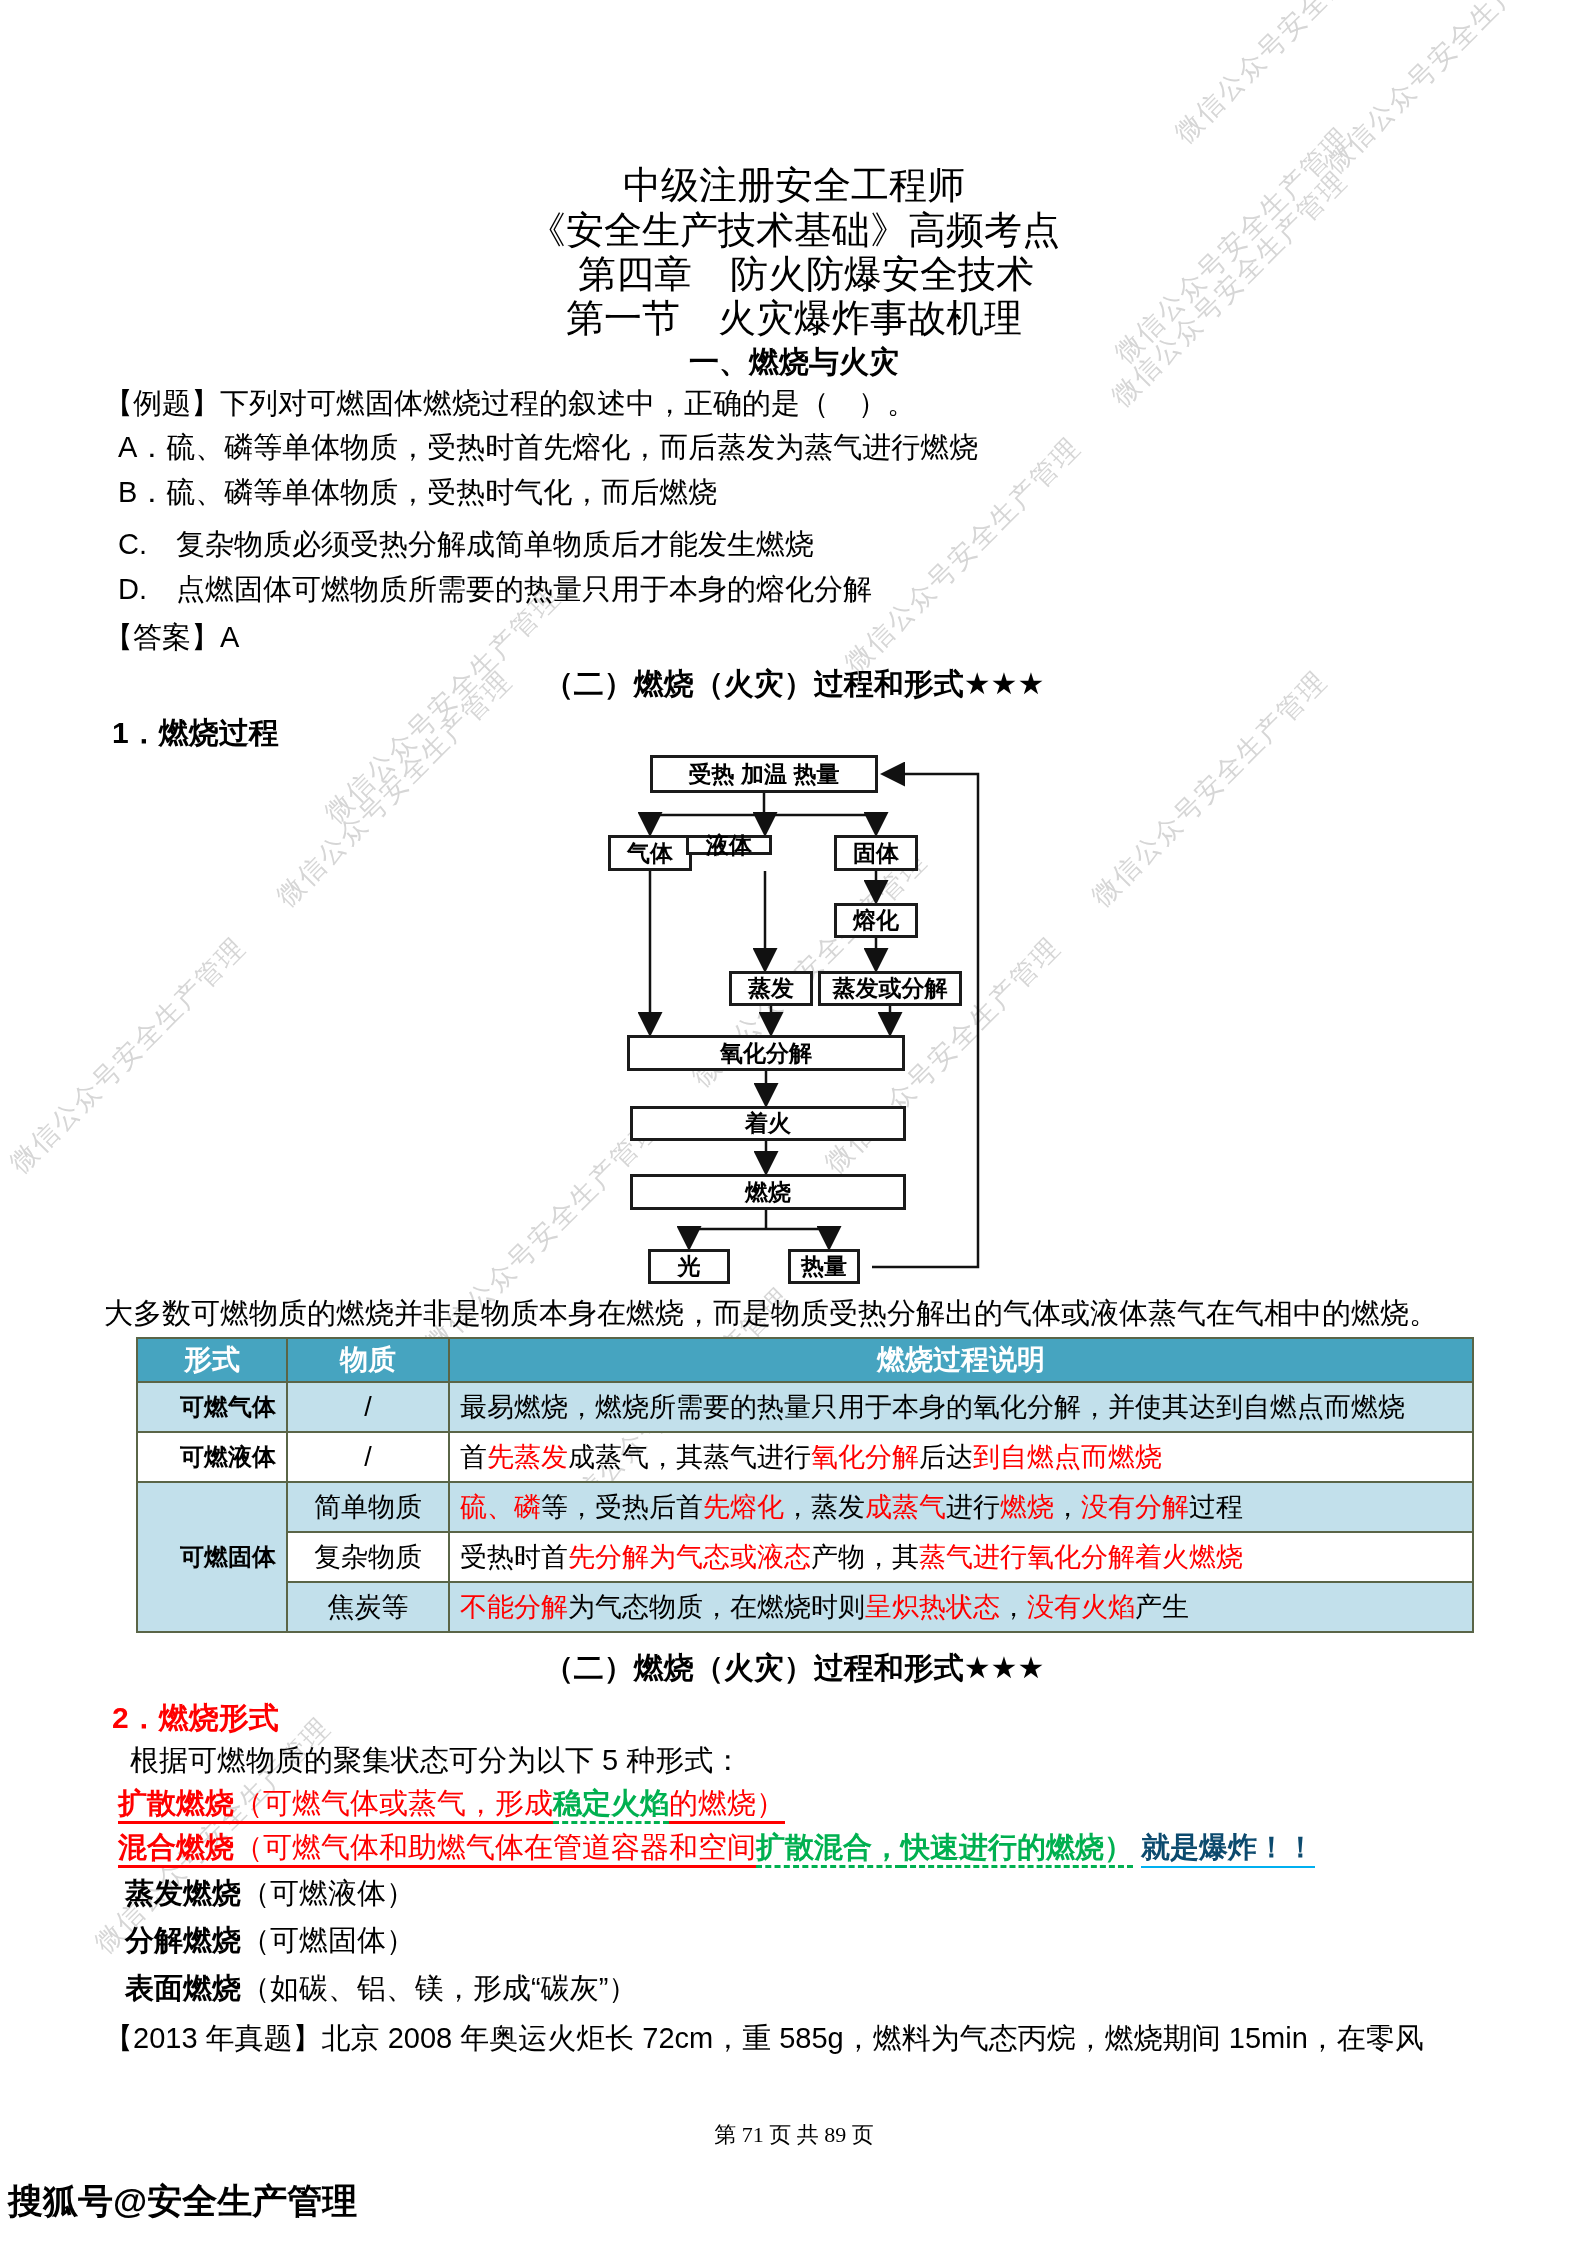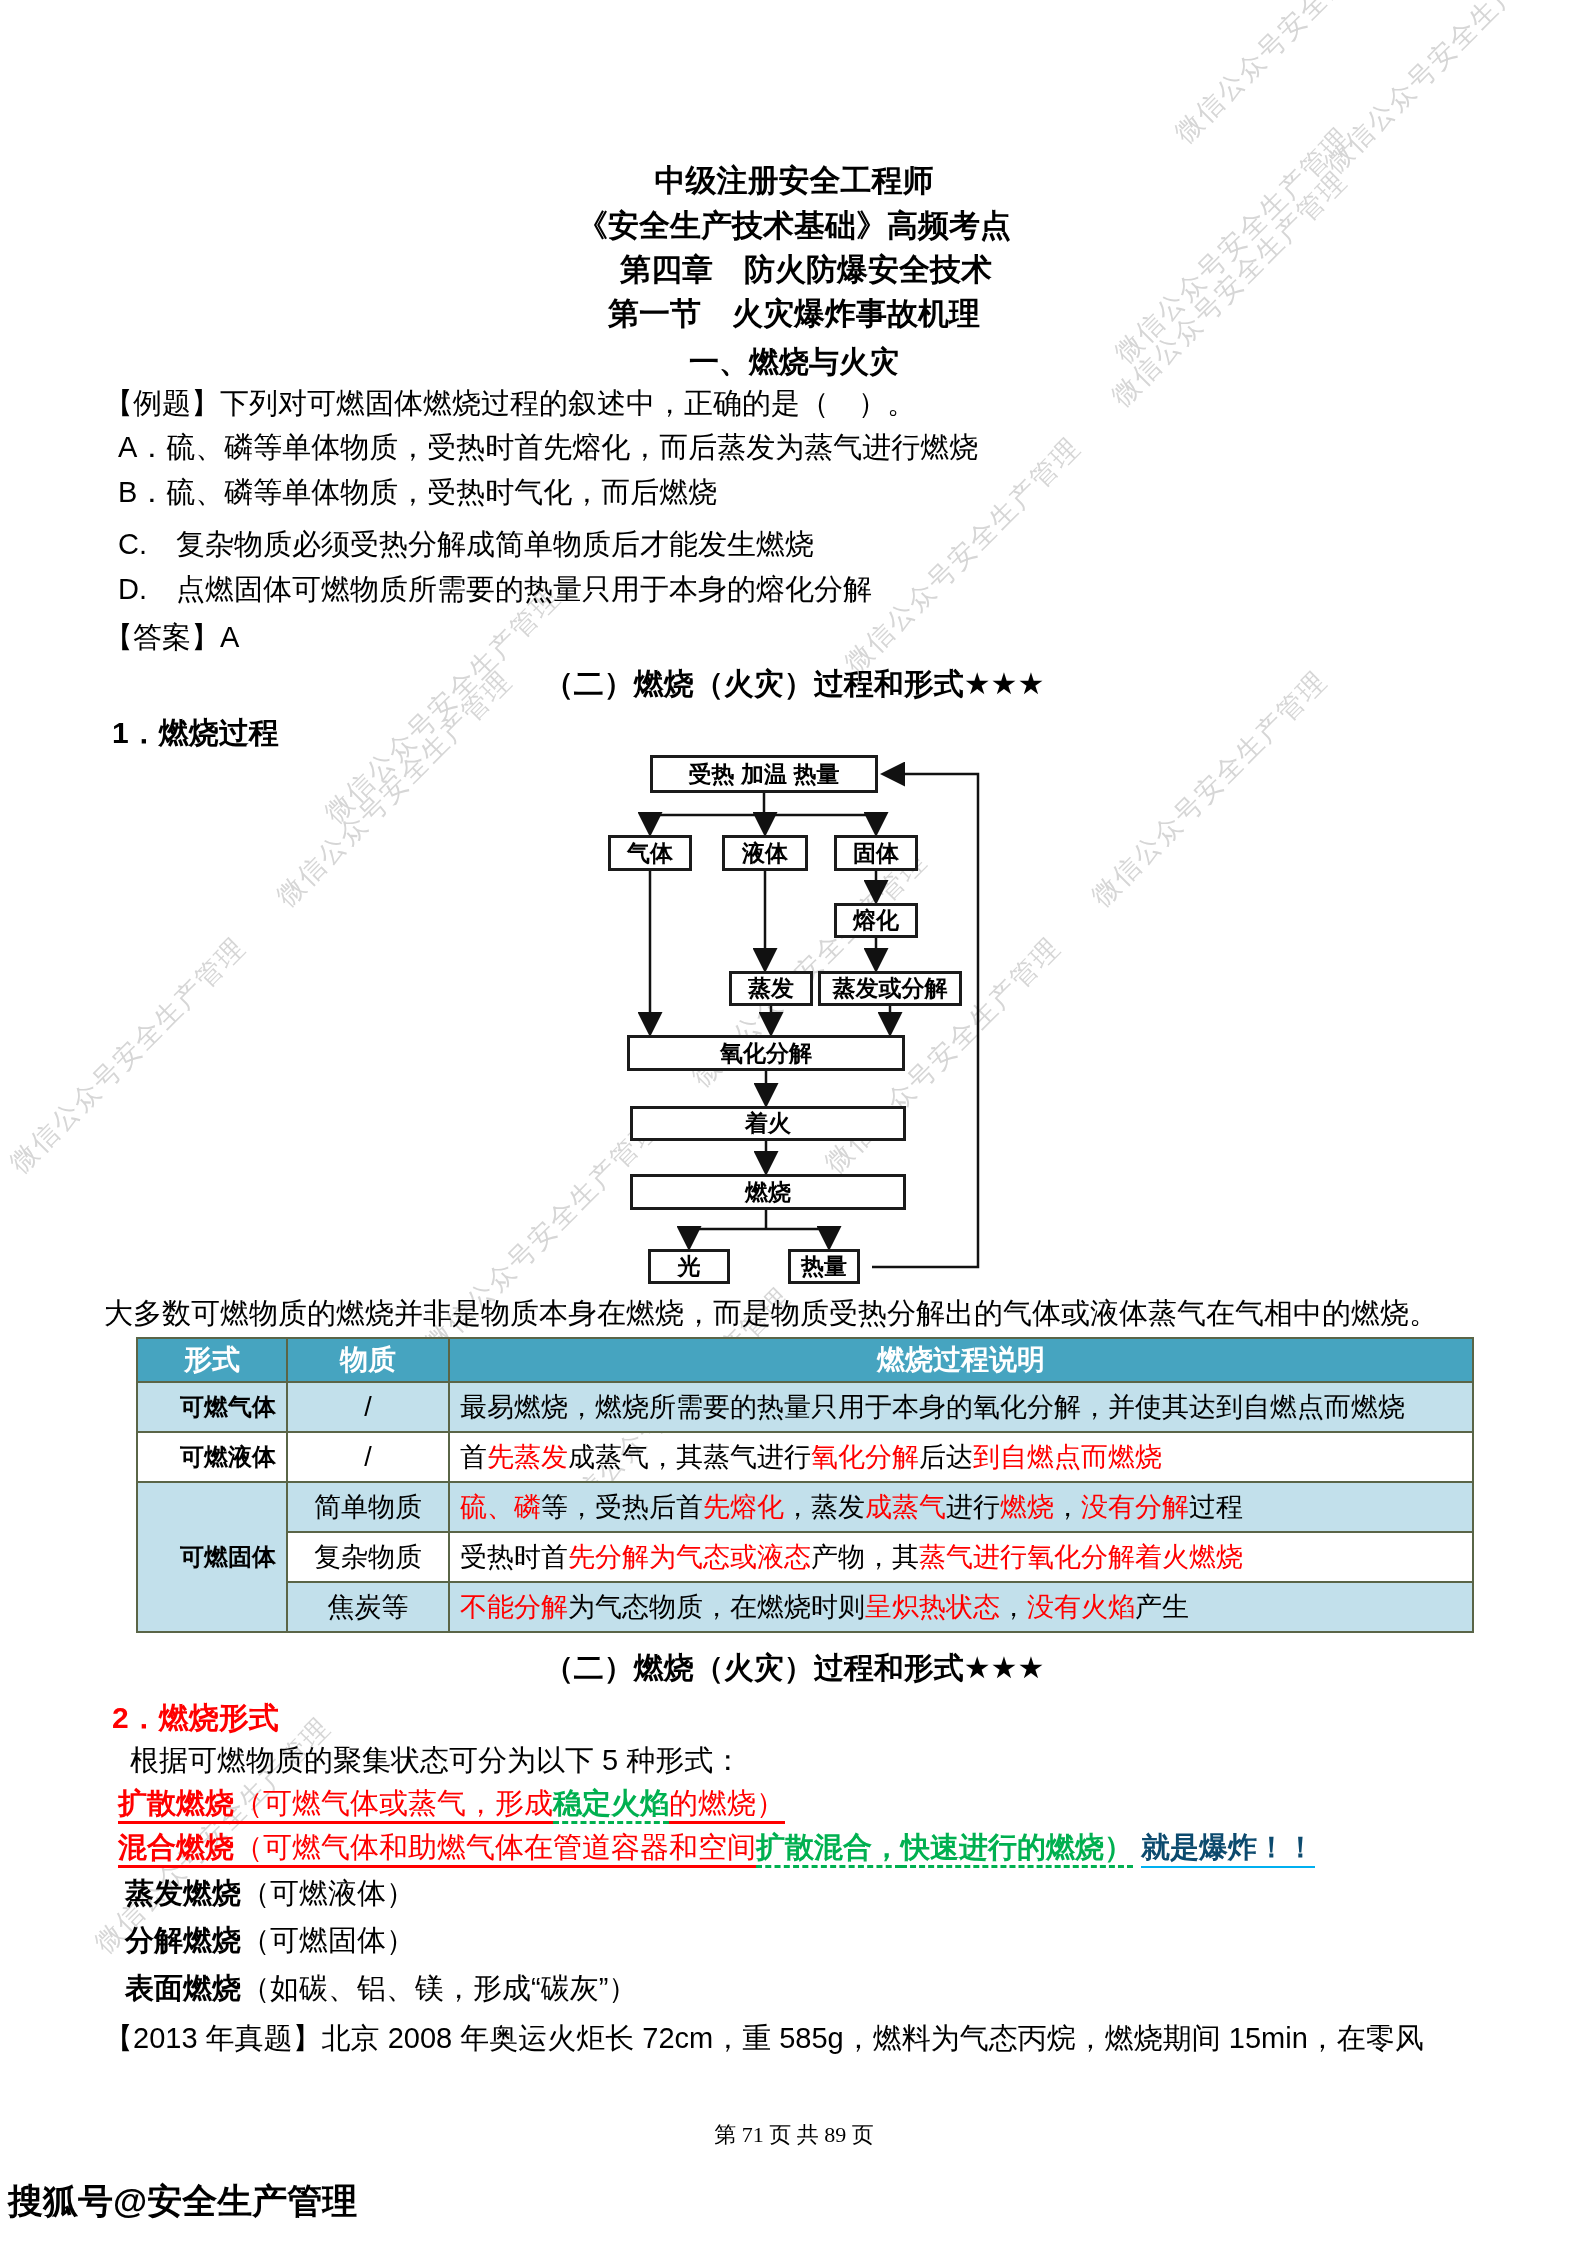--- a/index.html
+++ b/index.html
@@ -10,21 +10,21 @@
   .content{position:absolute;inset:0;z-index:1;}
   
   .wm{
     position:absolute;z-index:0;color:#d6d6d6;font-size:27px;letter-spacing:2px;
     white-space:nowrap;transform:rotate(-45deg);transform-origin:0 50%;user-select:none;
   }
   
   .line{position:absolute;font-size:29px;white-space:nowrap;}
   .center{left:0;right:0;text-align:center;white-space:normal;}
   .bold{font-weight:bold;}
-  .title{font-size:31px;font-weight:bold;}
+  .title{font-size:38px;font-weight:normal;}
   .red{color:#ff0000;}
   .green{color:#00b050;font-weight:bold;}
   .blue{color:#0c4a6e;font-weight:bold;}
   .u-red{border-bottom:3px solid #ff0000;padding-bottom:2px;}
   .u-green{border-bottom:3px dashed #00b050;padding-bottom:2px;}
   .u-blue{border-bottom:2px solid #00b0f0;padding-bottom:3px;}
   
   .fc-box{
     position:absolute;z-index:2;box-sizing:border-box;border:3px solid #1b1b1b;background:#fff;
     font-weight:bold;font-size:23px;text-align:center;display:flex;align-items:center;justify-content:center;
@@ -105,21 +105,21 @@
         <path d="M206 401 V431" marker-end="url(#ah)"></path>
         <path d="M206 470 V489 M129 489 H269"></path>
         <path d="M129 489 V506" marker-end="url(#ah)"></path>
         <path d="M269 489 V506" marker-end="url(#ah)"></path>
         <path d="M312 527 H418 V34 H325" marker-end="url(#ah)"></path>
       </g>
     </svg>
 
     <div class="fc-box" style="left:650px;top:755px;width:228px;height:38px;">受热 加温 热量</div>
     <div class="fc-box" style="left:608px;top:835px;width:84px;height:36px;">气体</div>
-    <div class="fc-box" style="left:722px;top:835px;width:86px;height:36px;">液体</div>
+    <div class="fc-box" style="left:686px;top:835px;width:86px;height:20px;">液体</div>
     <div class="fc-box" style="left:834px;top:835px;width:84px;height:36px;">固体</div>
     <div class="fc-box" style="left:834px;top:903px;width:84px;height:35px;">熔化</div>
     <div class="fc-box" style="left:729px;top:971px;width:84px;height:35px;">蒸发</div>
     <div class="fc-box" style="left:818px;top:971px;width:144px;height:35px;">蒸发或分解</div>
     <div class="fc-box" style="left:627px;top:1035px;width:278px;height:36px;">氧化分解</div>
     <div class="fc-box" style="left:630px;top:1106px;width:276px;height:35px;">着火</div>
     <div class="fc-box" style="left:630px;top:1174px;width:276px;height:36px;">燃烧</div>
     <div class="fc-box" style="left:648px;top:1249px;width:82px;height:35px;">光</div>
     <div class="fc-box" style="left:788px;top:1249px;width:72px;height:35px;">热量</div>
 

